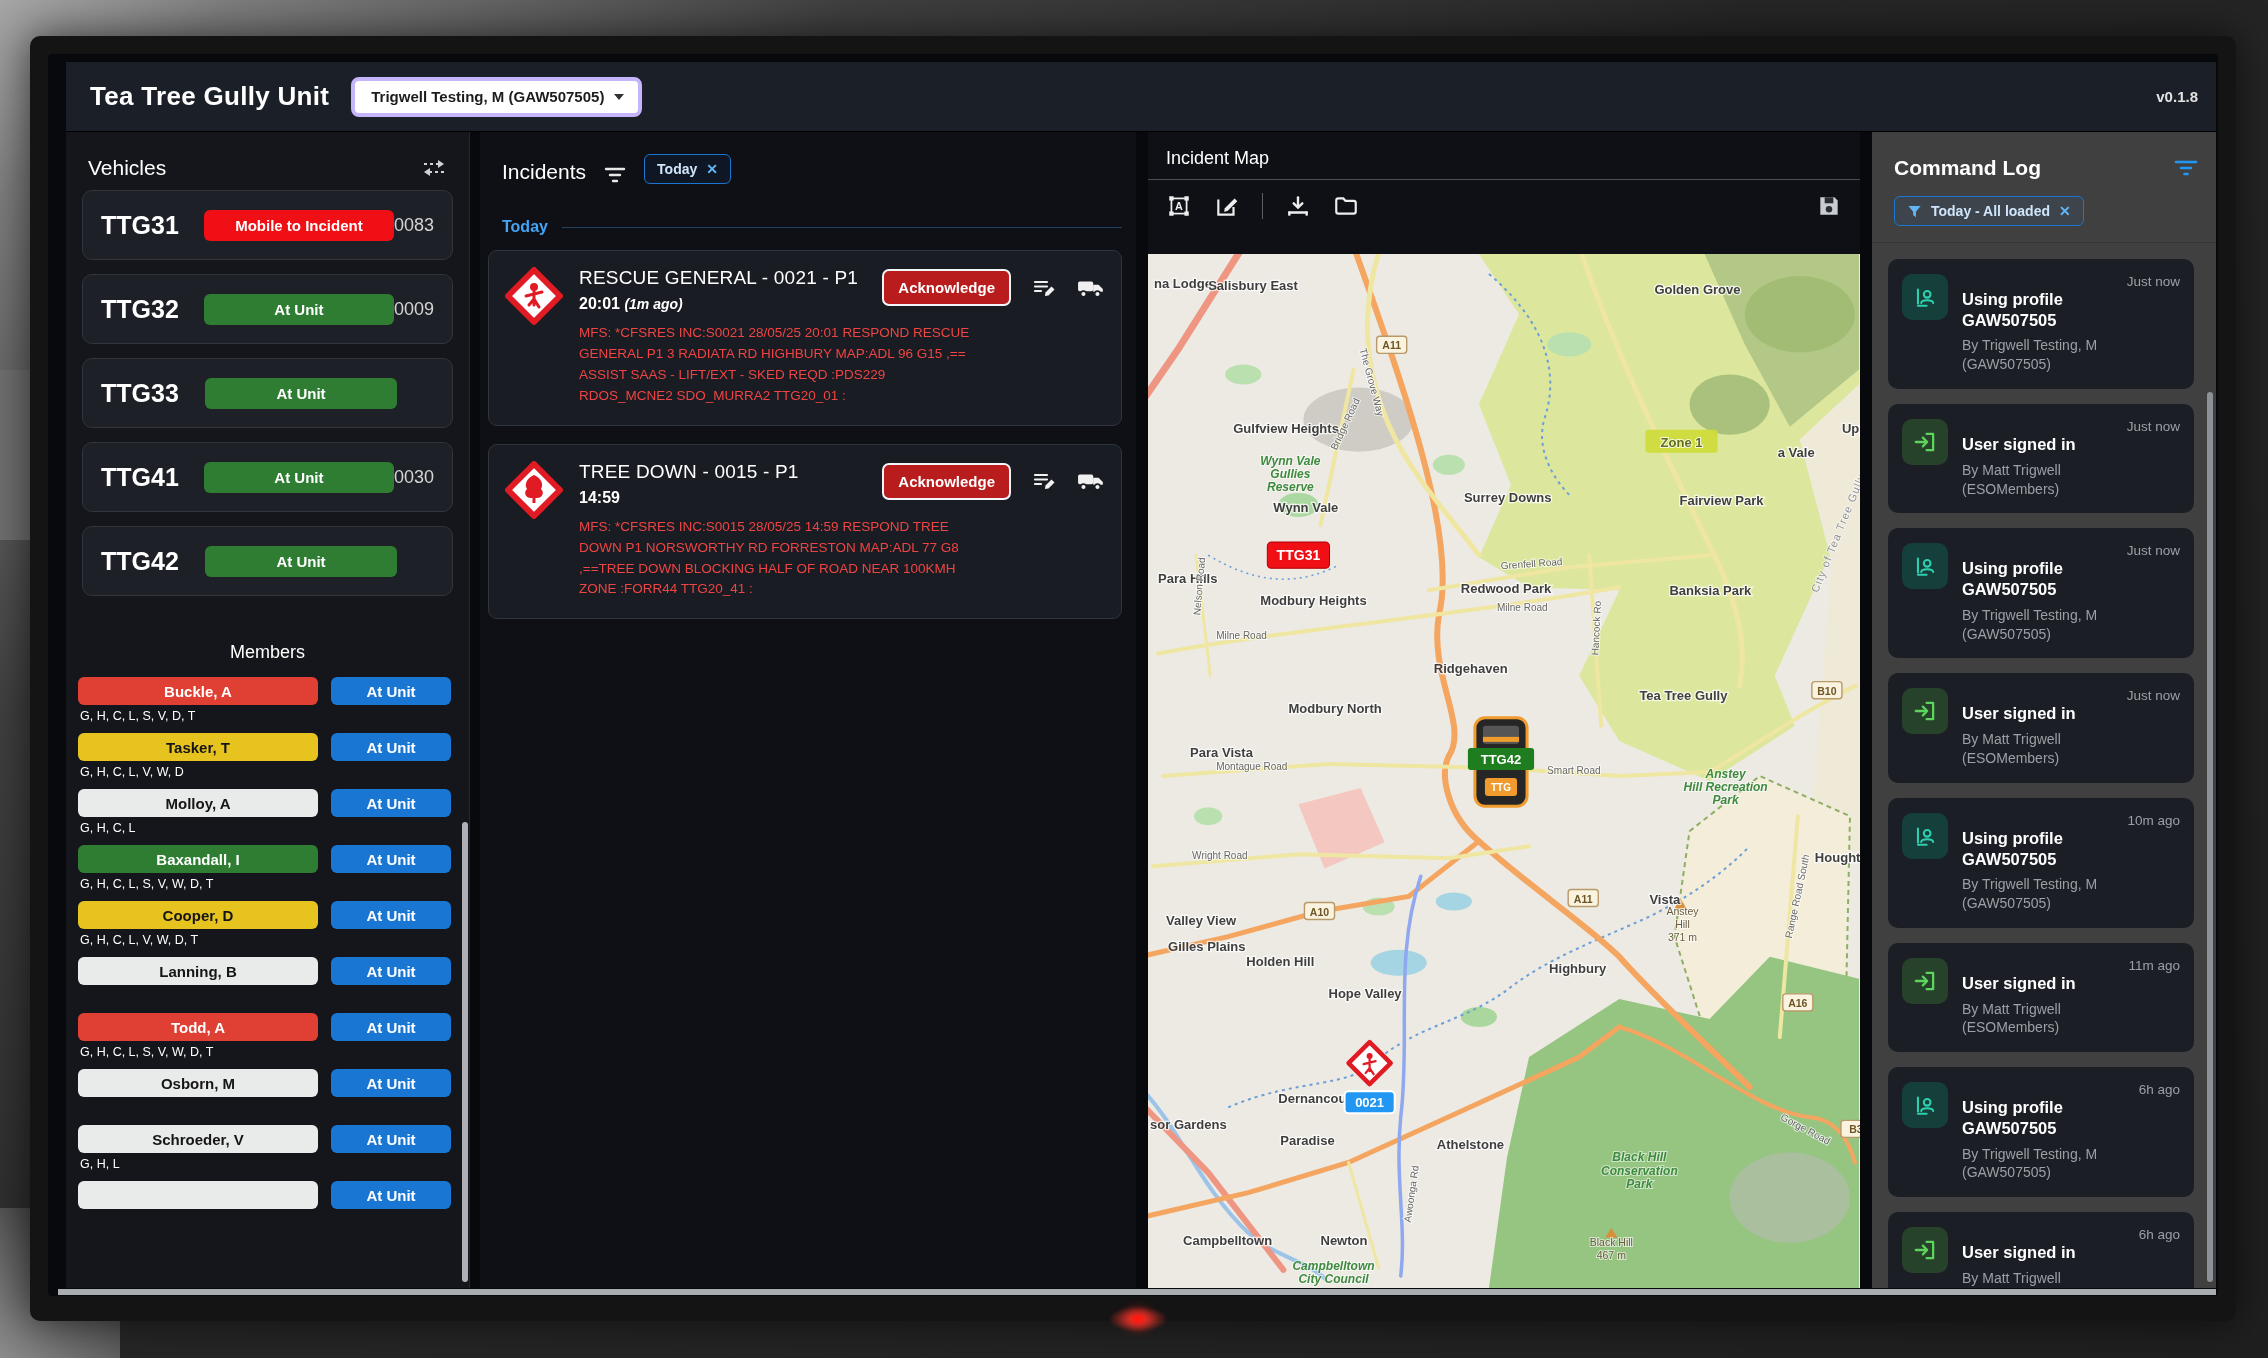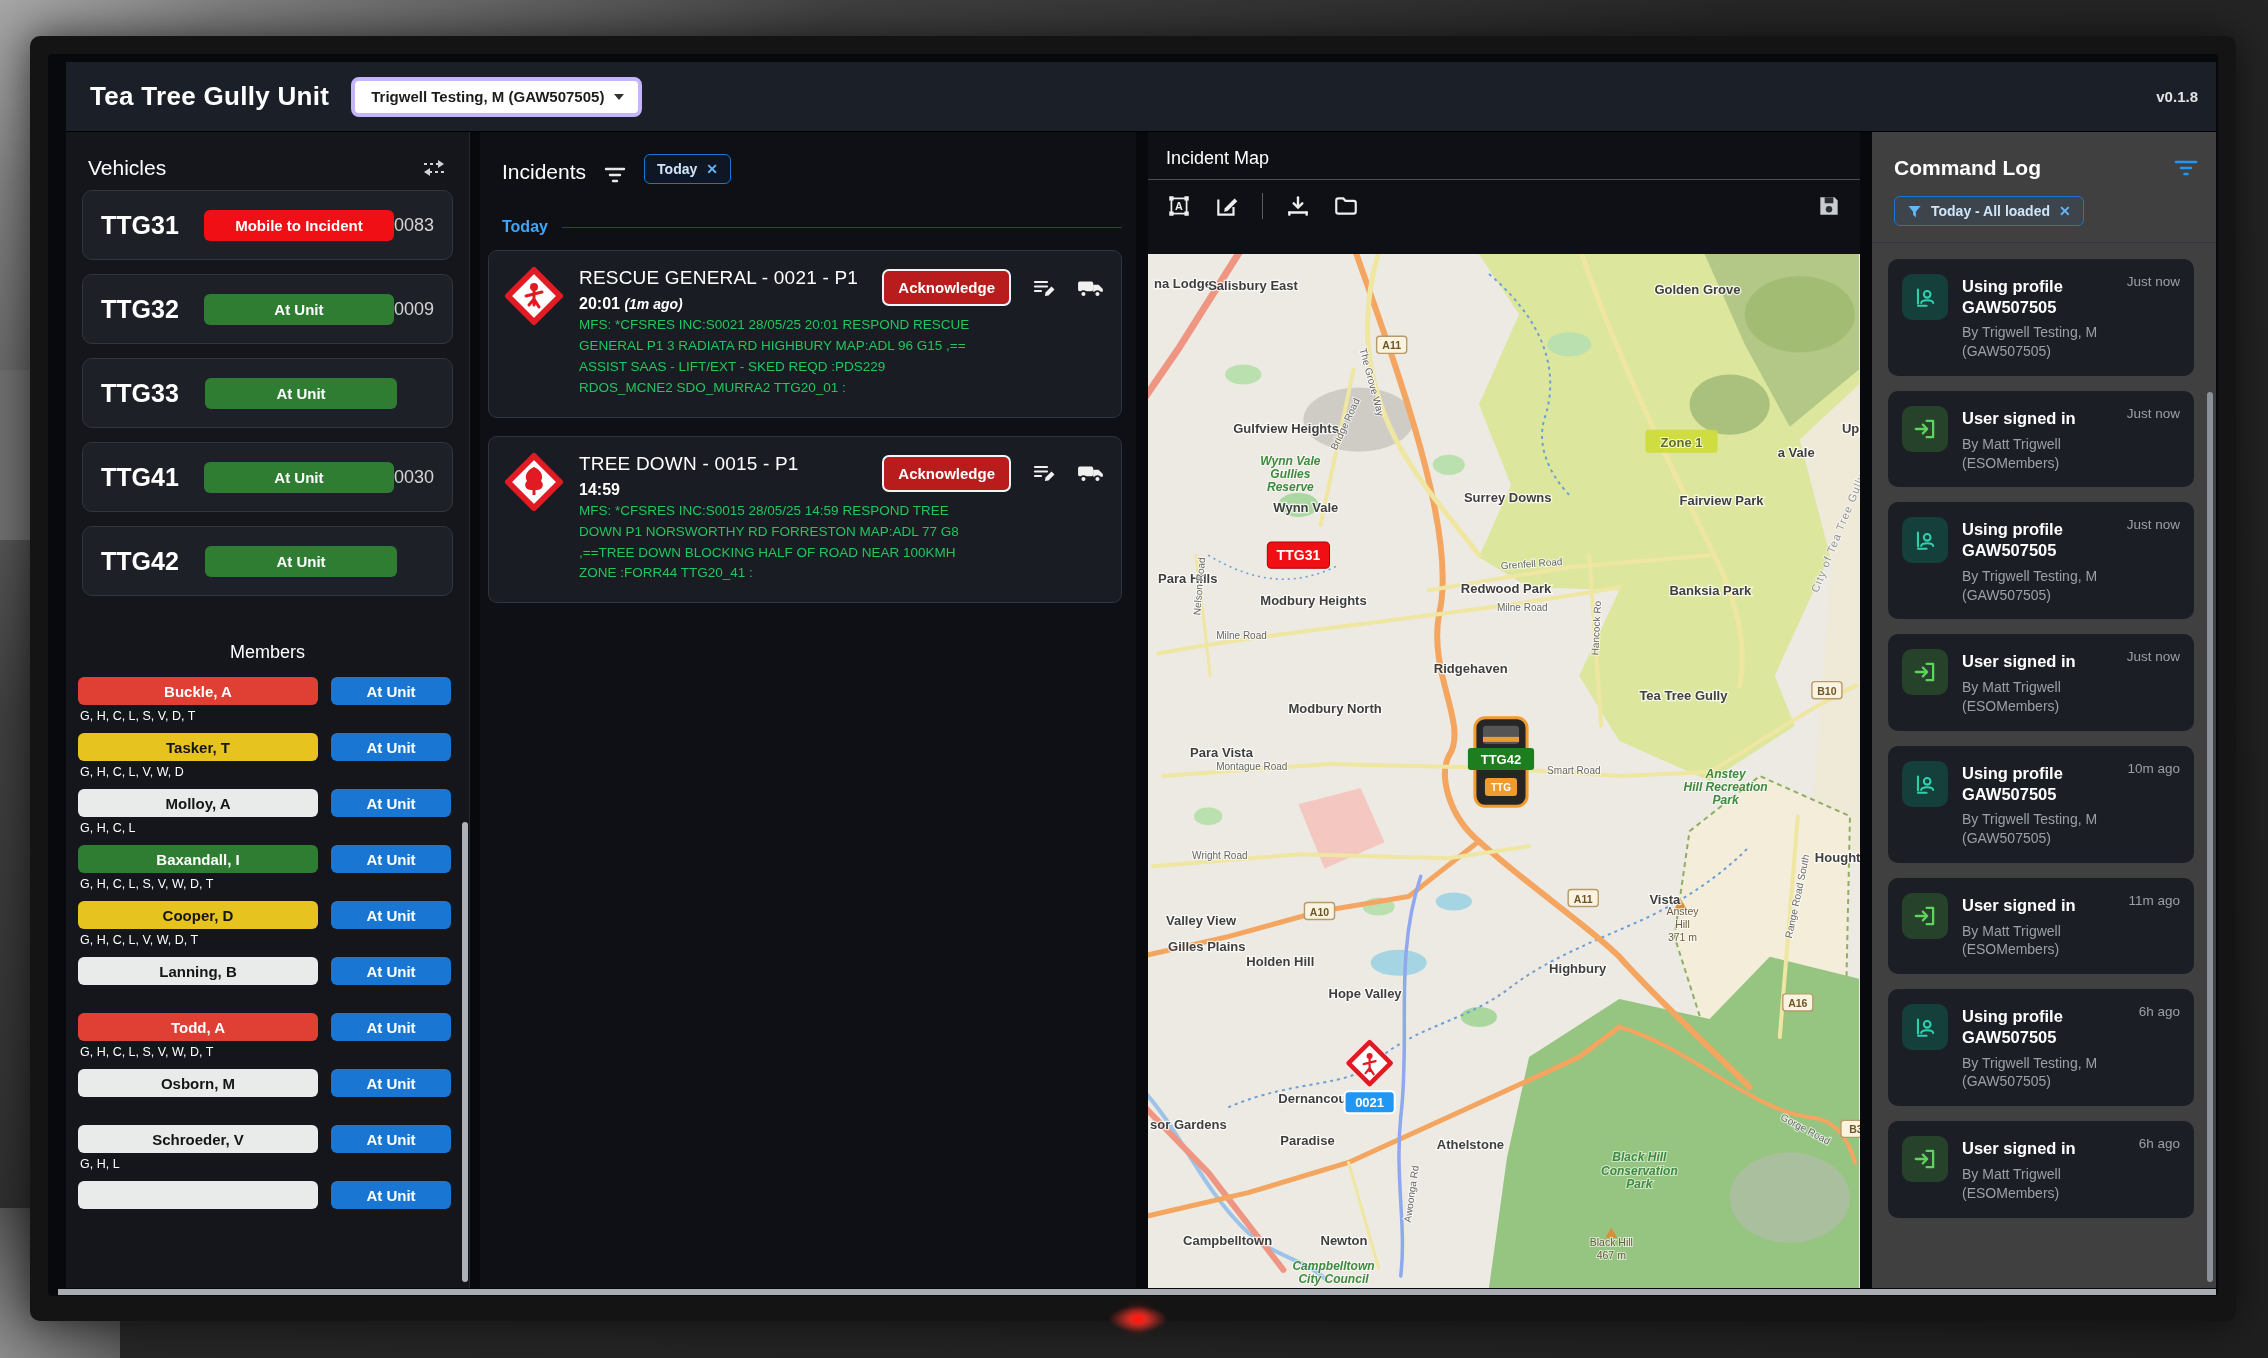--- a/index.html
+++ b/index.html
@@ -55,21 +55,21 @@
   .chip span{color:#cfe5fb;font-size:14px;font-weight:600;}
   .chip .x{color:#64b5f6;font-size:14px;font-weight:700;cursor:pointer;}
   .inc-section{display:flex;align-items:center;margin:26px 14px 14px 22px;gap:14px;}
   .inc-section .t{color:#42a5f5;font-size:16px;font-weight:700;}
   .inc-section .line{flex:1;height:1px;background:#24425f;}
   .icard{position:relative;margin:0 14px 18px 8px;background:#191c22;border:1px solid #2e3440;border-radius:9px;padding:16px 16px 18px 16px;display:flex;gap:16px;}
   .icard .txt{width:400px;}
   .ititle{color:#fff;font-size:19px;font-weight:400;letter-spacing:.2px;}
   .itime{color:#fff;font-size:16px;font-weight:600;margin-top:6px;}
   .itime .ago{font-style:italic;font-size:14px;}
-  .ibody{color:#22c55e;font-size:13.5px;line-height:1.55;margin-top:2px;}
+  .ibody{color:#ef4444;font-size:13.5px;line-height:1.55;margin-top:10px;}
   .ictrl{position:absolute;right:16px;top:18px;display:flex;align-items:center;gap:20px;}
   .ack{height:37px;padding:0 14px;background:#b91c1c;border:2px solid #f2f6fa;border-radius:7px;color:#fff;font-size:15px;font-weight:700;cursor:pointer;}
   .icobtn{cursor:pointer;display:flex;}
 
   
   .map-head{color:#fff;font-size:18px;padding:16px 0 10px 18px;}
   .map-hr{height:1px;background:#4a4f57;margin:0 0 0 0;}
   .map-toolbar{display:flex;align-items:center;gap:22px;padding:12px 18px;height:52px;}
   .tb-div{width:1px;height:26px;background:#5a5f66;}
   .tb-right{margin-left:auto;}
@@ -88,21 +88,21 @@
   .log-head{display:flex;align-items:center;padding:24px 18px 6px 22px;}
   .log-head .t{color:#fff;font-size:21px;font-weight:600;}
   .log-head svg{margin-left:auto;cursor:pointer;}
   .log-chip-row{padding:10px 22px 16px 22px;}
   .log-div{height:1px;background:#32363d;}
   .log-list{padding:16px 22px 0 16px;}
   .lcard{position:relative;background:#1b1e24;border-radius:10px;padding:15px 14px;margin-bottom:15px;display:flex;gap:14px;}
   .licon{width:46px;height:46px;border-radius:10px;flex:none;display:flex;align-items:center;justify-content:center;}
   .licon.profile{background:#143f3b;}
   .licon.signin{background:#27422a;}
-  .ltxt{padding-top:2px;}
+  .ltxt{padding-top:2px;margin-top:13px;}
   .ltitle{color:#fff;font-size:16.5px;font-weight:700;line-height:1.25;width:160px;}
   .lby{color:#9aa0a6;font-size:14px;line-height:1.35;margin-top:6px;width:180px;}
   .ltime{position:absolute;right:14px;top:15px;color:#9aa0a6;font-size:13.5px;}
   .log-scroll{position:absolute;right:3px;top:260px;width:6px;height:890px;background:#9aa0a7;border-radius:3px;opacity:.85;cursor:pointer;}
 </style>
 </head>
 <body>
 
 <div class="stage">
   <div class="wall-wedge"></div>

